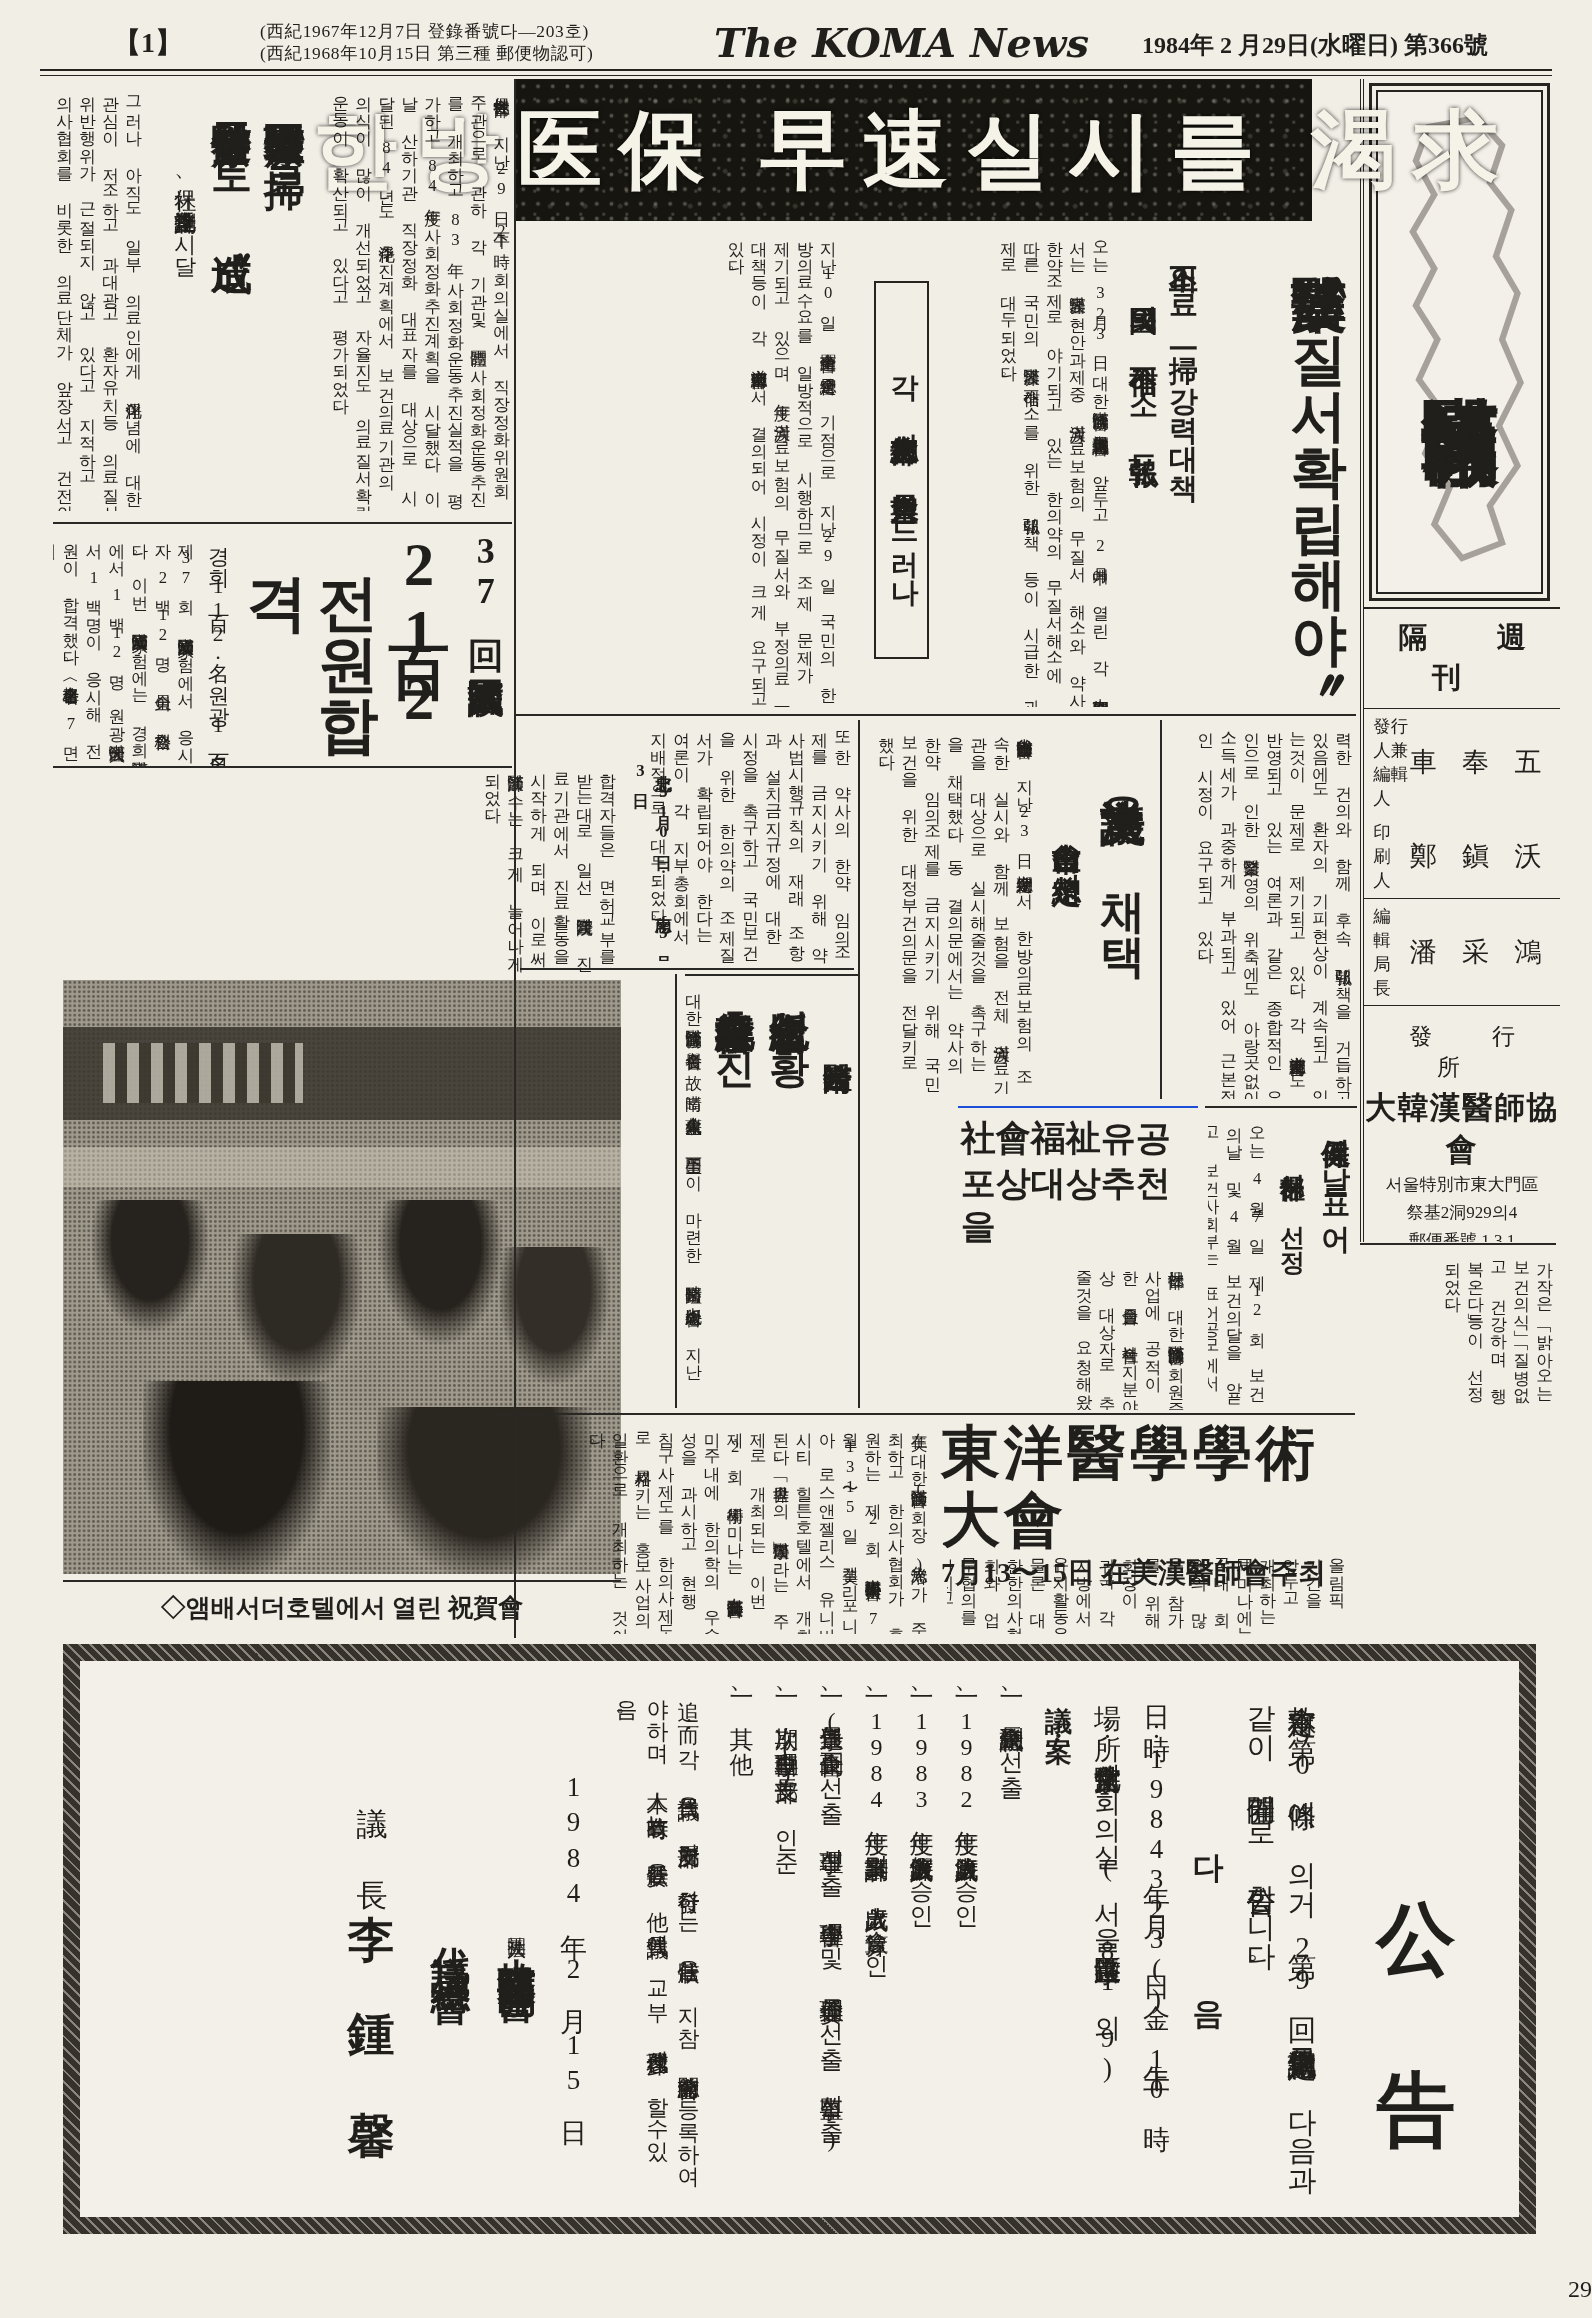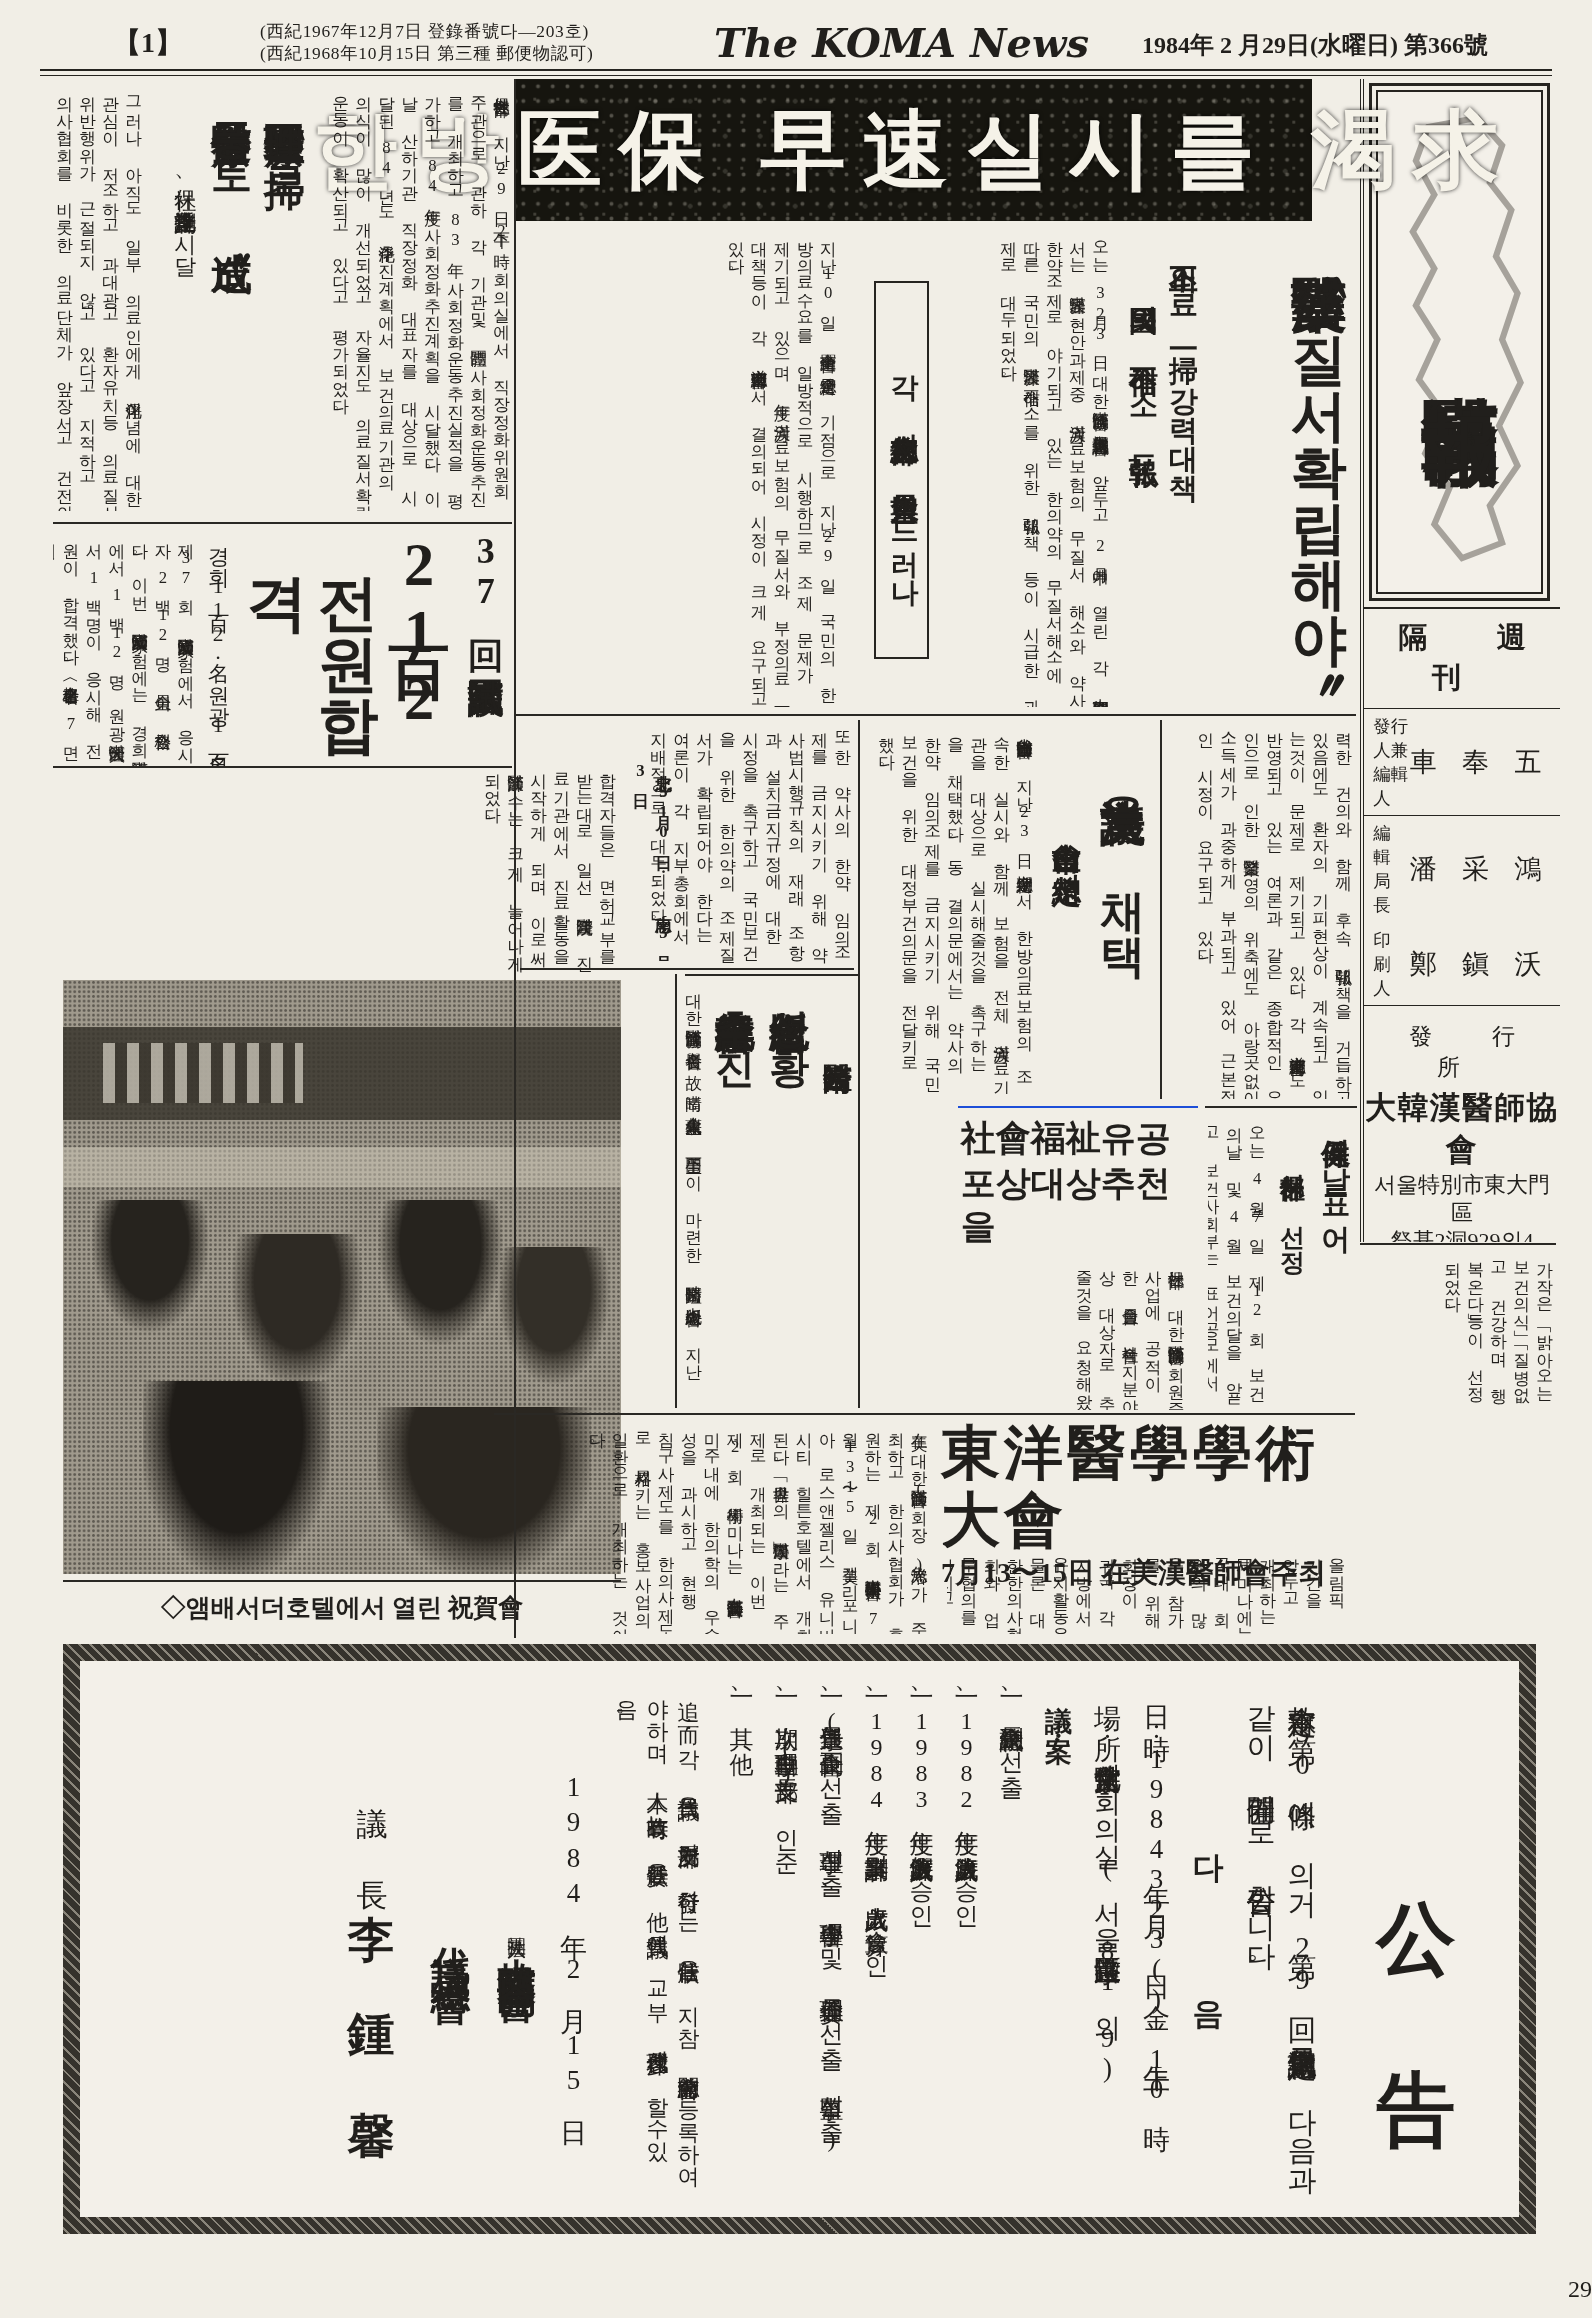--- a/index.html
+++ b/index.html
@@ -16,21 +16,21 @@
   
   .sidebar{border-left:4px double #262420;}
   .mast-box{border:3.3px solid #262420;box-shadow:inset 0 0 0 4px #f1eee6, inset 0 0 0 6px #262420;background:#f3f0e9;}
   .mast-title{font-size:79px;font-weight:bold;line-height:1.12;letter-spacing:4px;}
   .freq{font-size:29px;font-weight:bold;letter-spacing:31px;text-indent:31px;text-align:center;border-top:2px solid #262420;border-bottom:1.3px solid #262420;padding:9.3px 0 9.3px;}
   .staff-row{display:flex;justify-content:space-between;align-items:center;padding:5.3px 9.3px;}
   .staff-role{font-size:17.4px;}
   .staff-name{font-size:27px;letter-spacing:9.3px;white-space:nowrap;}
   .pub-label{font-size:23px;text-align:center;letter-spacing:27px;text-indent:27px;margin-top:15px;}
   .pub-name{font-size:31px;font-weight:bold;text-align:center;letter-spacing:1.3px;margin-top:4px;}
-  .pub-addr{font-size:22px;text-align:center;line-height:28px;}
+  .pub-addr{font-size:17px;text-align:center;line-height:28px;}
   .phone-row{display:flex;justify-content:center;align-items:center;gap:9.3px;font-size:21.4px;margin-top:2.7px;}
   .phone-stack{font-size:20px;line-height:23px;letter-spacing:6.7px;font-weight:bold;}
   
   .banner{background-color:#16150f;background-image:
      radial-gradient(circle, rgba(245,240,225,.28) 0 1.3px, rgba(245,240,225,.10) 2px, transparent 2.7px),
      radial-gradient(circle, rgba(245,240,225,.20) 0 1.3px, transparent 2px),
      radial-gradient(circle, rgba(245,240,225,.14) 0 2px, transparent 2.7px);
      background-size:14.7px 14.7px,23px 23px,35px 35px;
      background-position:0 0,7.3px 8.7px,16.7px 4.7px;
      display:flex;align-items:center;justify-content:center;}
@@ -86,27 +86,27 @@
       </svg>
       <div class="v mast-title abs" style="left:50%;top:50%;transform:translate(-50%,-50%);">漢醫師協報</div>
     </div>
     <div style="margin-top:528px;">
       <div class="freq">隔 週 刊</div>
       <div style="border-bottom:1.3px solid #262420;">
         <div class="staff-row">
           <span class="staff-role">發行人兼編輯人</span>
           <span class="staff-name">車 奉 五</span>
         </div>
+        <div class="staff-row">
+          <span class="staff-role">印 刷 人</span>
+          <span class="staff-name">鄭 鎭 沃</span>
+        </div>
         <div class="staff-row" style="border-top:1.3px solid #262420;">
           <span class="staff-role">編 輯 局 長</span>
           <span class="staff-name">潘 采 鴻</span>
-        </div>
-        <div class="staff-row">
-          <span class="staff-role">印 刷 人</span>
-          <span class="staff-name">鄭 鎭 沃</span>
         </div>
       </div>
       <div class="pub-label">發 行 所</div>
       <div class="pub-name">大韓漢醫師協會</div>
       <div class="pub-addr">서울特別市東大門區</div>
       <div class="pub-addr">祭基2洞929의4</div>
       <div class="pub-addr">郵便番號 1 3 1</div>
       <div class="phone-row">
 
         <span class="phone-stack">

